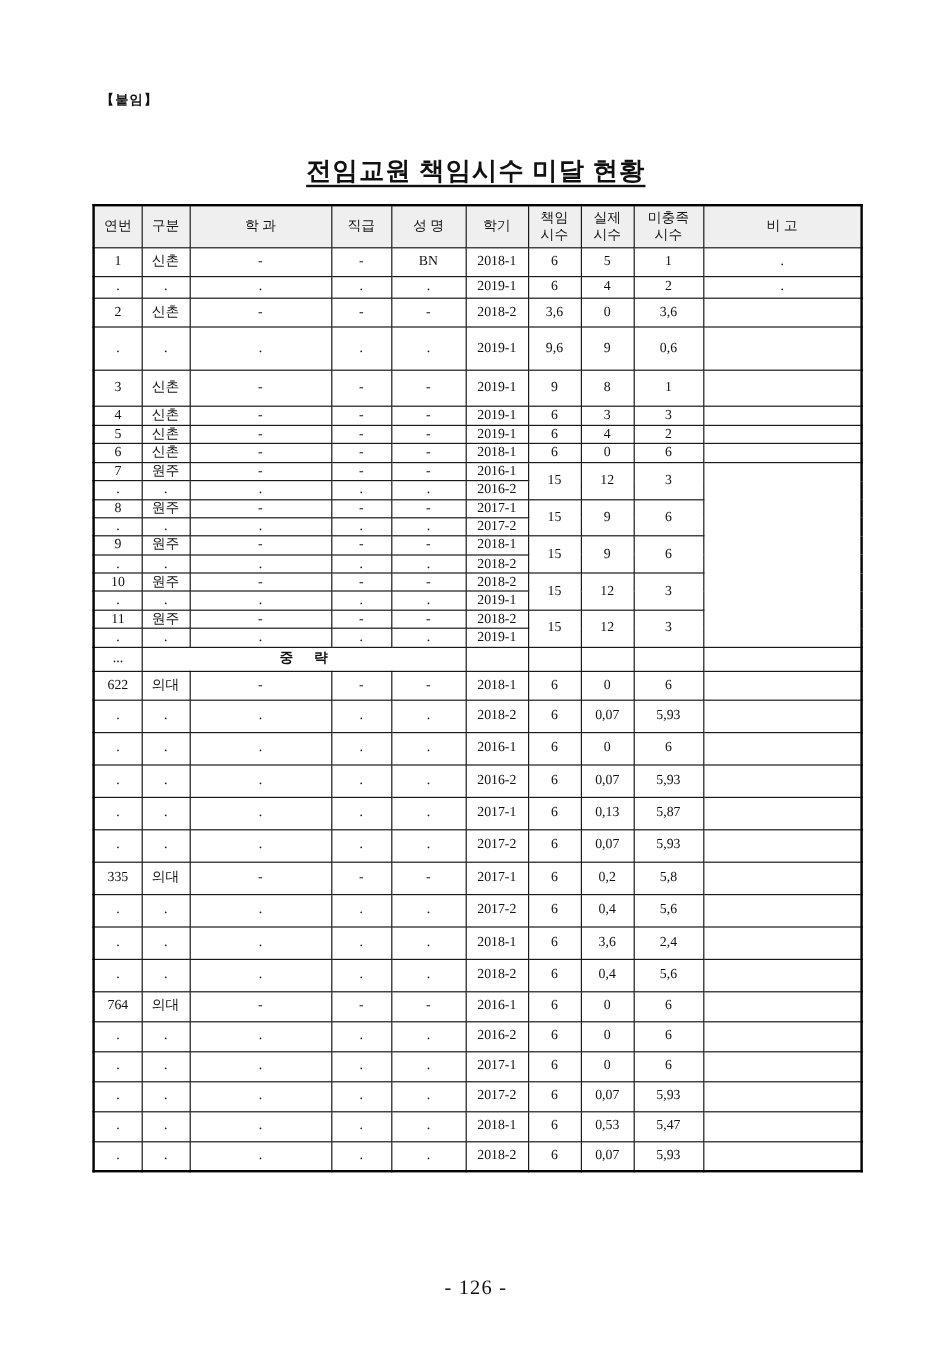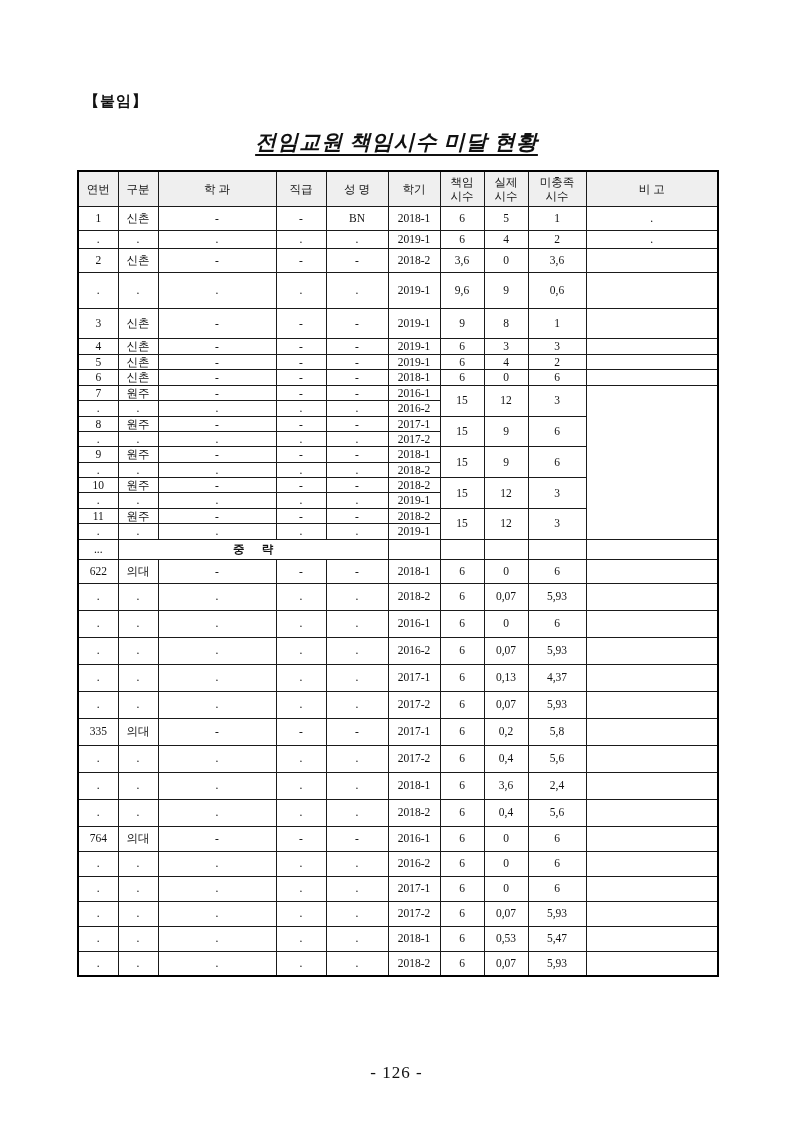--- a/index.html
+++ b/index.html
@@ -3,28 +3,27 @@
 <meta charset="utf-8">
 <style>
   html,body{margin:0;padding:0;}
   body{
     width:793px;height:1121px;background:#ffffff;
     font-family:"Liberation Serif","DejaVu Serif",serif;
     color:#111;
   }
   .page{position:relative;width:793px;height:1121px;background:#fff;overflow:hidden;}
   .attachment{
-    position:absolute;left:84px;top:92px;
-    font-size:15px;font-weight:bold;letter-spacing:1px;
+    position:absolute;left:84px;top:76px;
+    font-size:11px;font-weight:bold;letter-spacing:1px;
   }
   .title{
     position:absolute;left:0;top:128px;width:100%;margin:0;
     text-align:center;font-size:21px;font-weight:bold;
     letter-spacing:1px;
-    font-style:italic;
   }
   .title span{
     text-decoration:underline;
     text-underline-offset:5px;
     text-decoration-thickness:1.5px;
   }
   table.report{
     position:absolute;left:77px;top:170px;width:641px;
     border-collapse:collapse;table-layout:fixed;
     border:2px solid #000;
@@ -342,21 +341,21 @@
         </tr>
         <tr style="height: 27px;">
           <td>.</td>
           <td>.</td>
           <td>.</td>
           <td>.</td>
           <td>.</td>
           <td>2017-1</td>
           <td>6</td>
           <td>0,13</td>
-          <td>4,37</td>
+          <td>5,87</td>
           <td></td>
         </tr>
         <tr style="height: 27px;">
           <td>.</td>
           <td>.</td>
           <td>.</td>
           <td>.</td>
           <td>.</td>
           <td>2017-2</td>
           <td>6</td>

